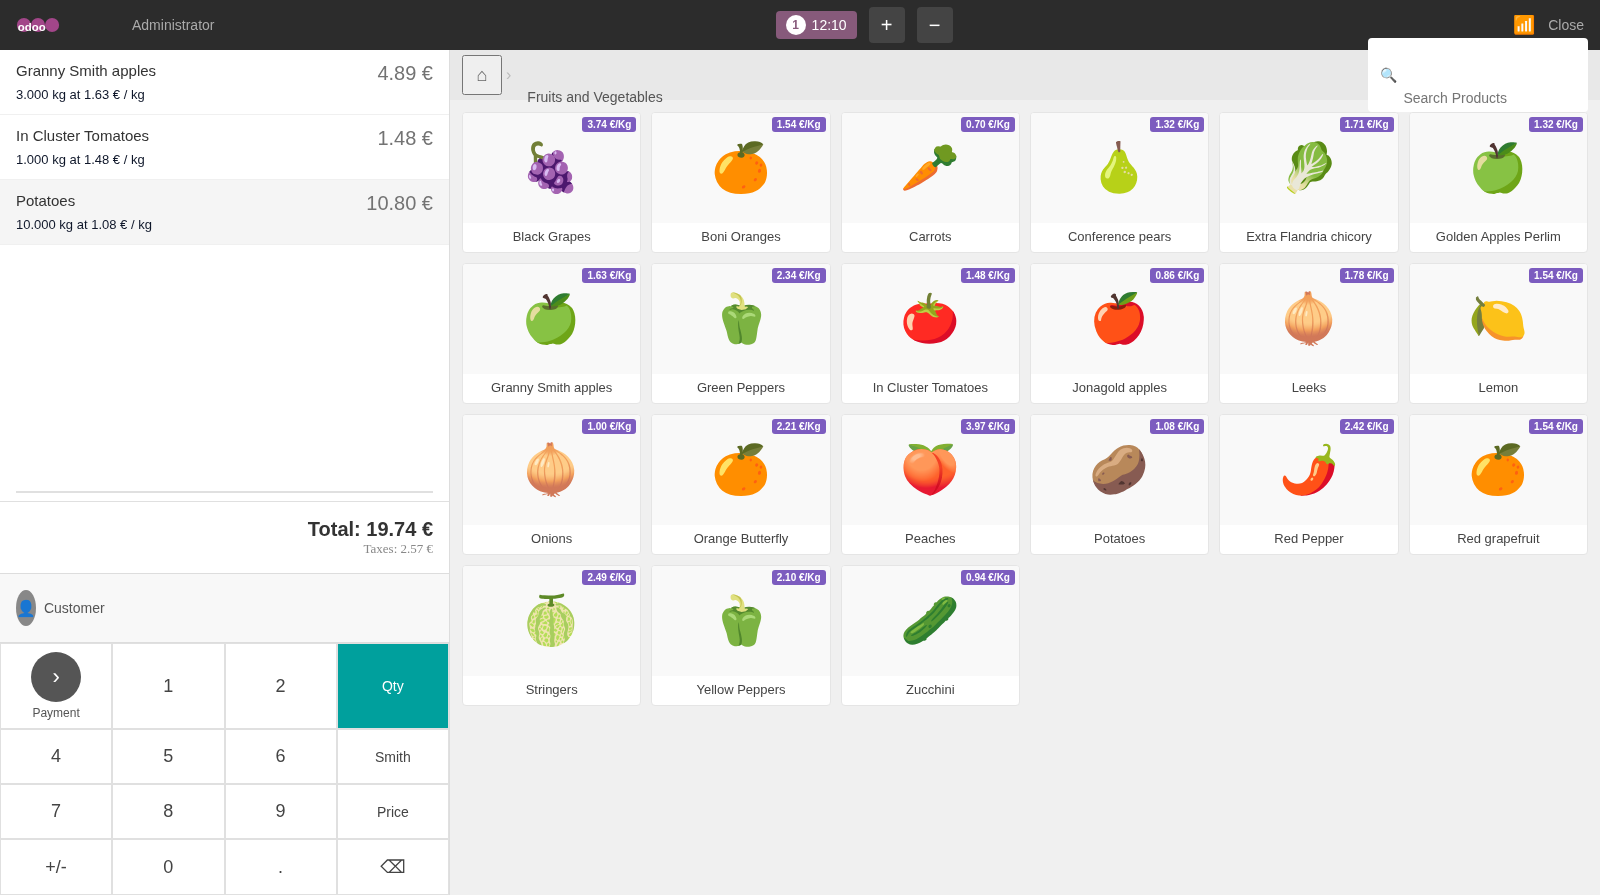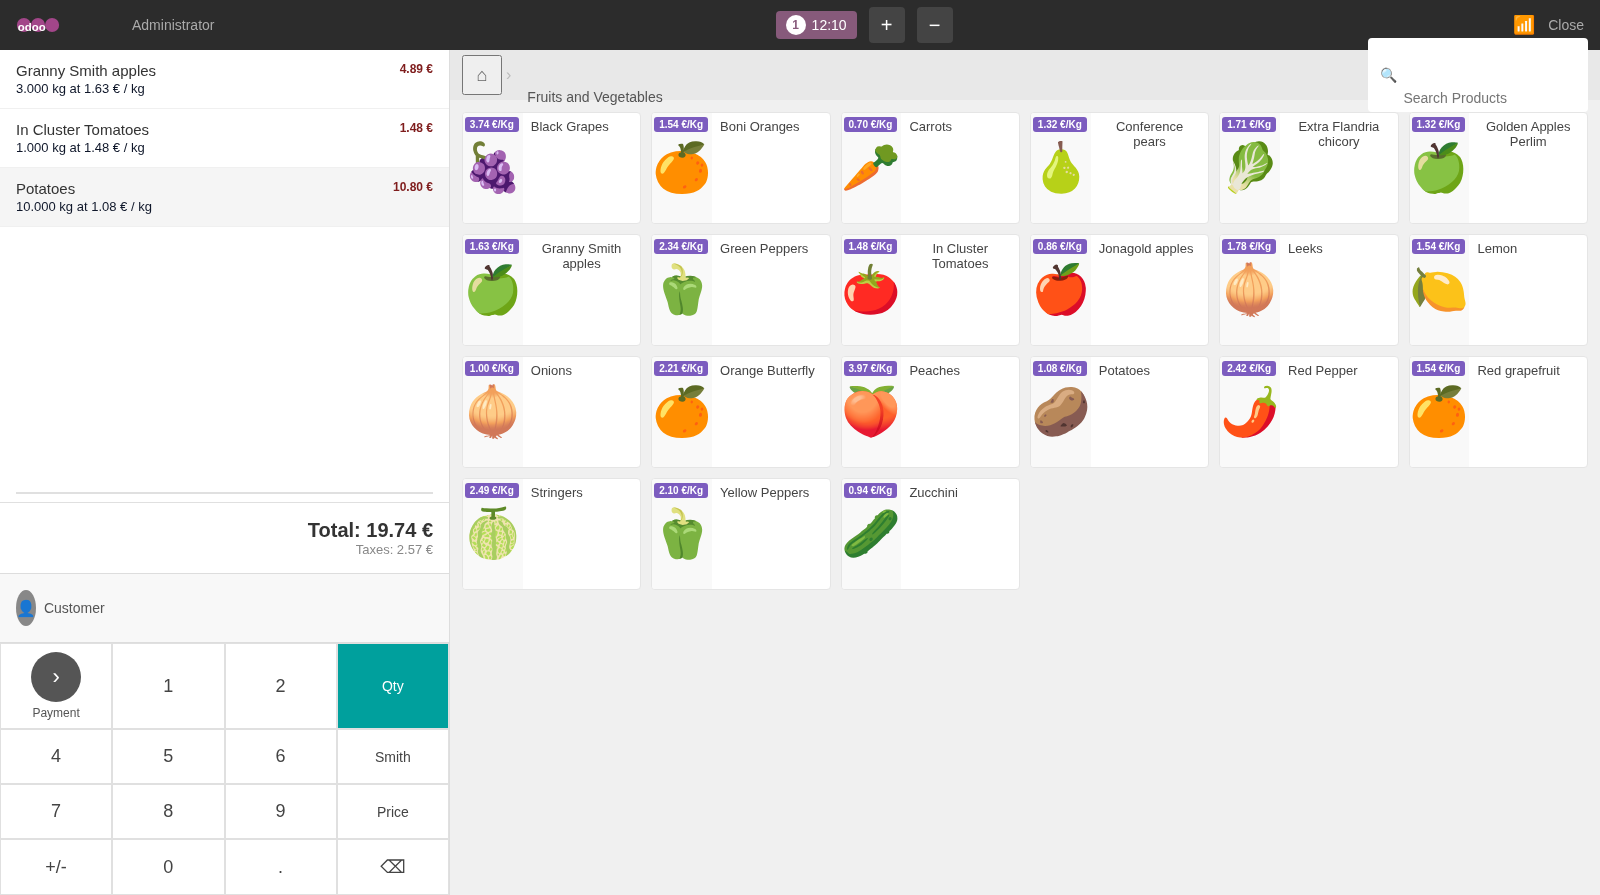--- a/index.html
+++ b/index.html
@@ -34,28 +34,28 @@
 
     
     .left-panel { width: 450px; background: white; display: flex; flex-direction: column; border-right: 1px solid #ddd; }
     .order-lines { flex: 1; padding: 0; overflow-y: auto; }
     .order-item {
       padding: 12px 16px; border-bottom: 1px solid #f0f0f0; cursor: pointer;
     }
     .order-item.selected { background: #f5f5f5; }
     .order-item-header { display: flex; justify-content: space-between; align-items: flex-start; }
     .item-name { font-size: 15px; font-weight: 500; color: #333; }
-    .item-price { font-size: 12px; color: #7f1d1d; font-weight: 700; }
+    .item-price { font-size: 20px; color: #737373; font-weight: 400; }
     .item-detail { font-size: 13px; color: #0f172a; margin-top: 2px; }
 
     .order-total {
       padding: 16px; border-top: 1px solid #e0e0e0; text-align: right;
     }
     .total-line { font-size: 20px; font-weight: bold; color: #333; }
-    .tax-line { font-size: 13px; color: #888; }
+    .tax-line { font-size: 13px; color: #888; font-family: Liberation Serif, serif; }
     .divider { border: none; border-top: 2px solid #e0e0e0; margin: 8px 16px; }
 
     
     .numpad-area { background: #f8f8f8; border-top: 1px solid #ddd; }
     .numpad-top { display: flex; align-items: center; padding: 8px 0; border-bottom: 1px solid #ddd; }
     .customer-btn {
       display: flex; align-items: center; gap: 8px; padding: 8px 16px;
       font-size: 14px; color: #555; cursor: pointer; background: none; border: none; width: 110px;
     }
     .customer-avatar {
@@ -107,21 +107,21 @@
     }
 
     
     .product-grid {
       flex: 1; padding: 12px; display: grid;
       grid-template-columns: repeat(6, 1fr); gap: 10px; overflow-y: auto;
       align-content: start;
     }
     .product-card {
       background: white; border-radius: 4px; cursor: pointer; overflow: hidden;
-      display: flex; flex-direction: row; border: 1px solid #e5e5e5;
+      display: flex; flex-direction: column; border: 1px solid #e5e5e5;
       transition: box-shadow 0.2s;
     }
     .product-img-wrap { position: relative; background: #f9f9f9; height: 110px; display: flex; align-items: center; justify-content: center; }
     .price-badge {
       position: absolute; top: 4px; right: 4px; background: #7c5cbf;
       color: white; font-size: 10px; padding: 2px 5px; border-radius: 3px; font-weight: 600;
     }
     .product-emoji { font-size: 48px; line-height: 1; }
     .product-name { padding: 6px 8px 8px; font-size: 13px; color: #444; text-align: center; }
   </style>

